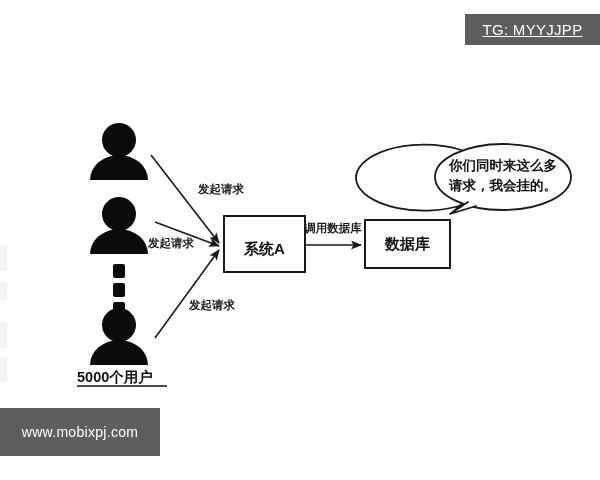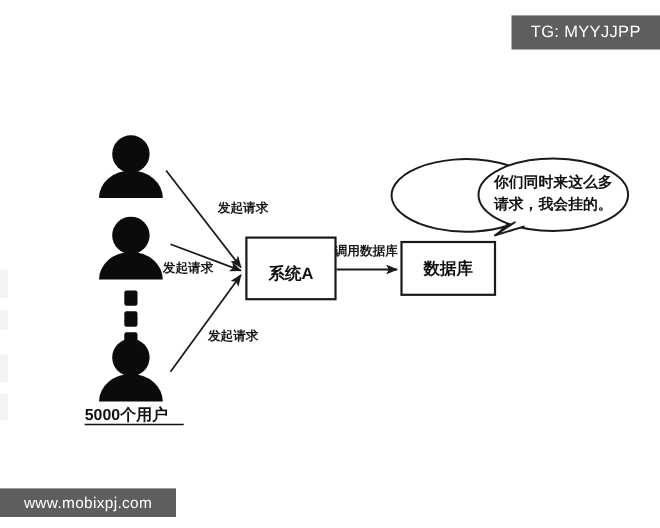--- a/index.html
+++ b/index.html
@@ -29,26 +29,27 @@
     align-items: center;
     justify-content: center;
     letter-spacing: 0.3px;
   }
   #wm-top {
     right: 0;
     top: 14px;
     width: 135px;
     height: 31px;
     font-size: 15px;
+    text-decoration: underline;
   }
   #wm-bottom {
     left: 0;
-    bottom: 10px;
+    bottom: 24px;
     width: 160px;
-    height: 26px;
+    height: 48px;
     font-size: 14px;
     margin-top: 43px;
   }
   .diagram-svg {
     position: absolute;
     left: 0;
     top: 0;
   }
   .ghost {
     position: absolute;

